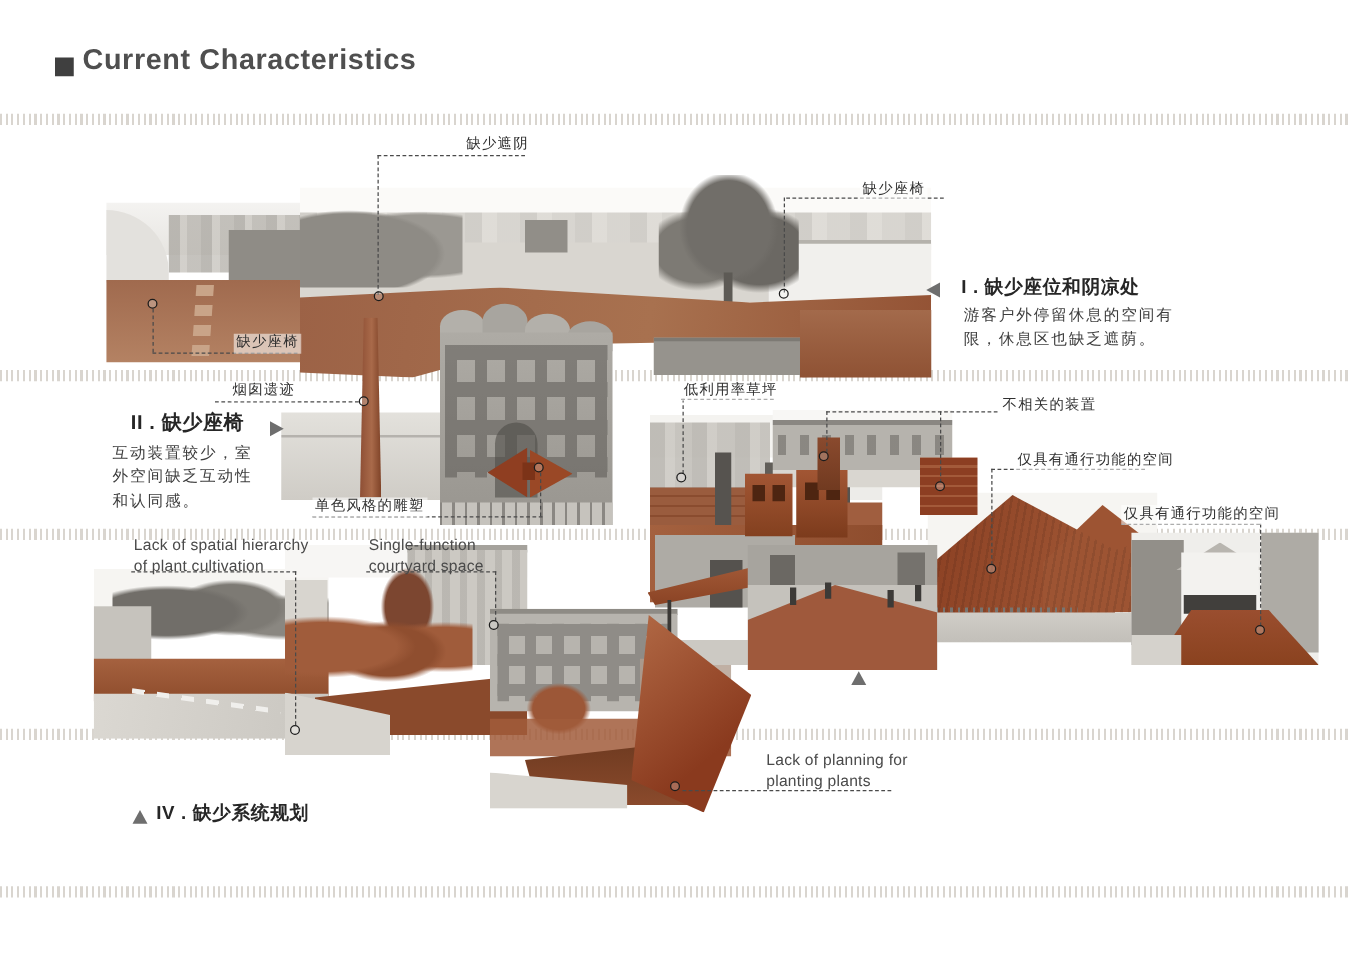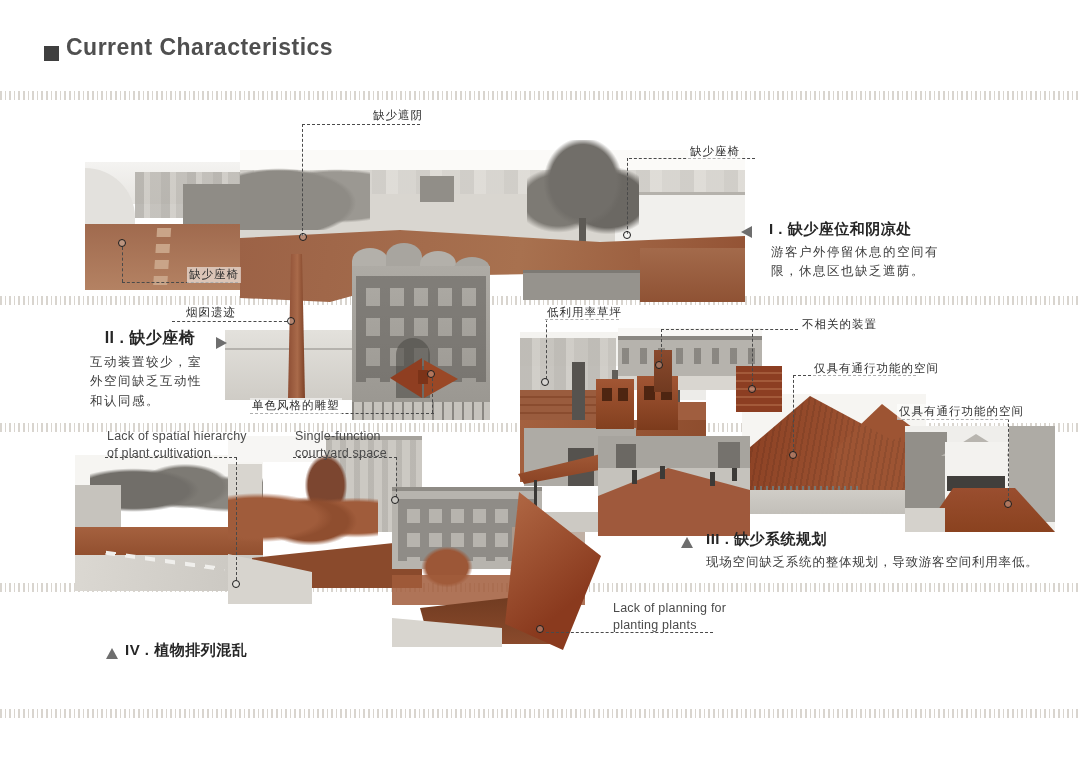--- a/index.html
+++ b/index.html
@@ -269,23 +269,19 @@
 
   <div class="sec ls-wide" style="left:90px;top:328px;width:120px;">
     <h2 style="font-size:16px;text-align:center;">II . 缺少座椅</h2>
     <p style="width:118px;">互动装置较少，室
 外空间缺乏互动性
 和认同感。</p>
   </div>
   <span class="tri right" style="left:216px;top:337px;"></span>
 
   <span class="tri up" style="left:681px;top:537px;"></span>
-  <div class="sec ls-med" style="left:706px;top:530px;width:360px;">
-    <h2>III . 缺少系统规划</h2>
-    <p>现场空间缺乏系统的整体规划，导致游客空间利用率低。</p>
-  </div>
 
   <span class="tri up" style="left:106px;top:648px;"></span>
   <div class="sec ls-med" style="left:125px;top:641px;width:360px;">
-    <h2>IV . 植物排列混乱</h2>
+    <h2>IV . 缺少系统规划</h2>
   </div>
 
 </div>
 
 </body></html>

